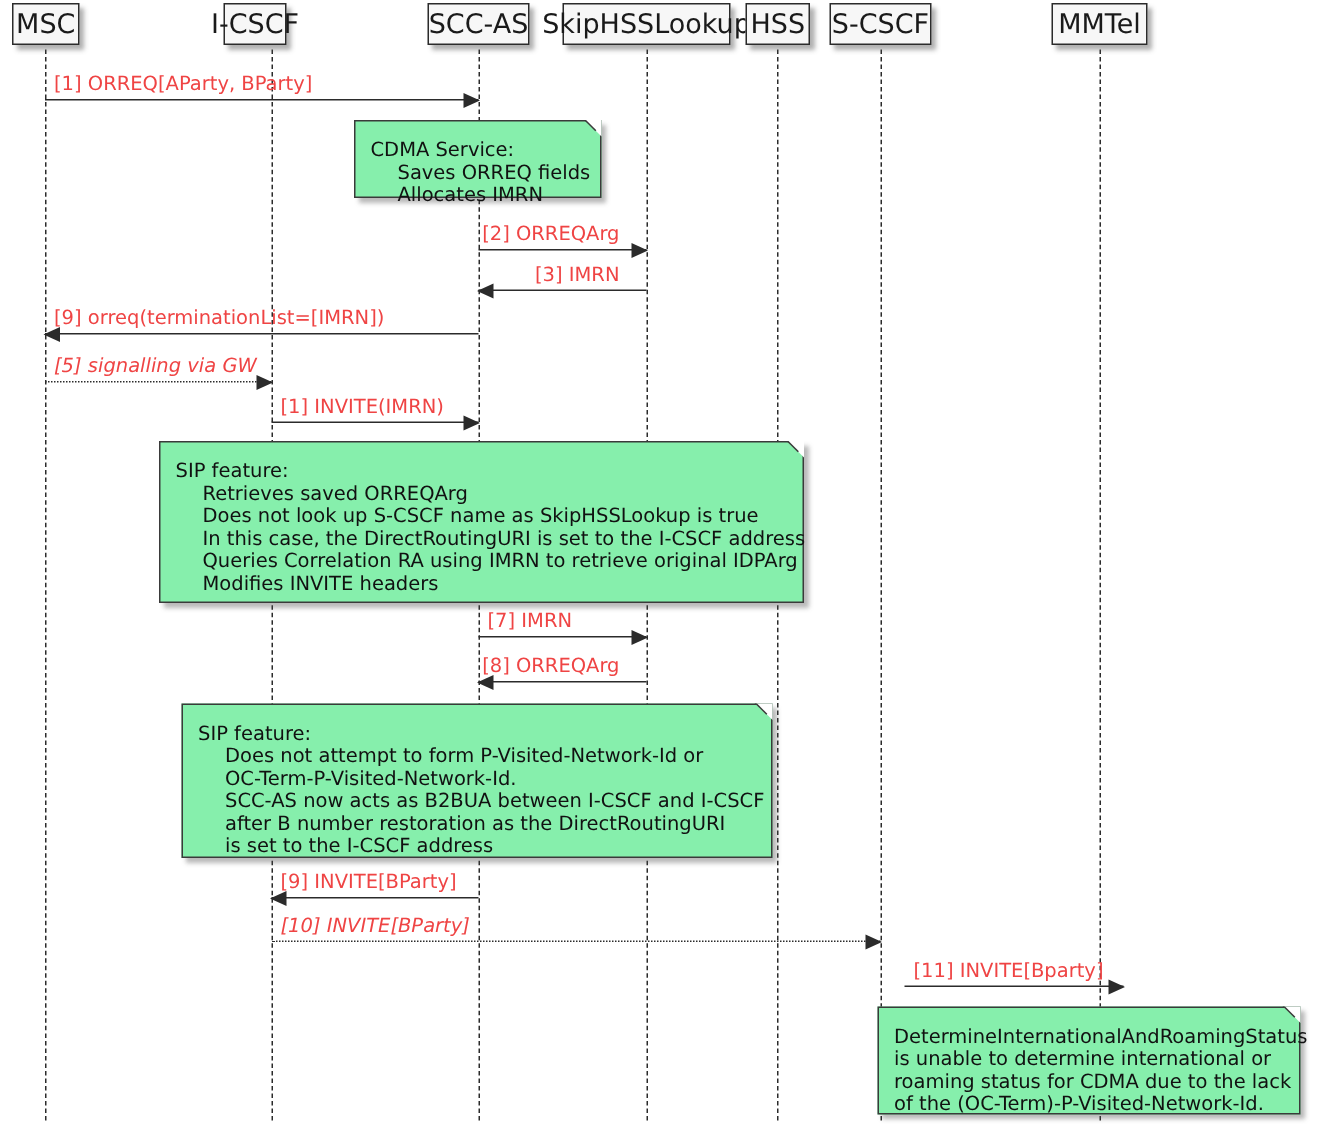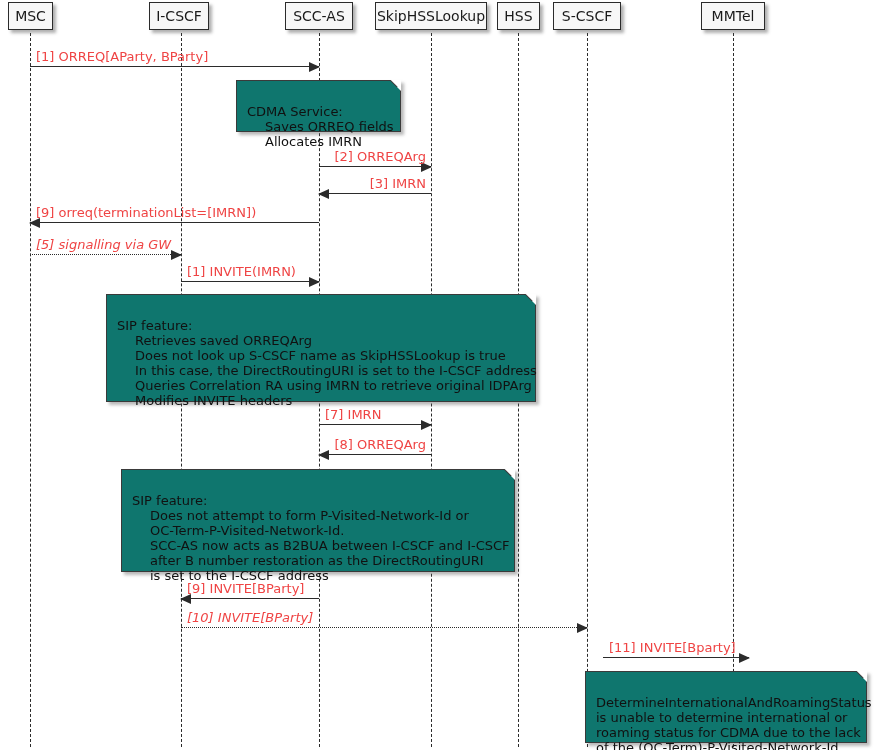--- a/index.html
+++ b/index.html
@@ -34,21 +34,21 @@
     position: absolute;
     top: 2px;
     height: 28px;
     box-sizing: border-box;
     background: #f7f7f7;
     border: 1px solid #2b2b2b;
     box-shadow: 3px 3px 3px rgba(80,80,80,0.45);
     display: flex;
     align-items: center;
     justify-content: center;
-    font-size: 14px;
+    font-size: 18px;
     color: #1a1a1a;
     white-space: nowrap;
     padding: 0 9px;
   }
 
   
   .msg {
     position: absolute;
     height: 0;
     border-top: 1px solid #2b2b2b;
@@ -58,21 +58,21 @@
     font-style: italic;
   }
   .msg .label {
     position: absolute;
     bottom: 3px;
     font-size: 13px;
     color: #ef4444;
     white-space: nowrap;
   }
   .msg .label.l-left  { left: 6px; }
-  .msg .label.l-right { right: 5px; margin-top: 40px; }
+  .msg .label.l-right { right: 18px; margin-top: 40px; }
   .arrowhead {
     position: absolute;
     top: -5px;
     width: 0;
     height: 0;
     border-top: 5px solid transparent;
     border-bottom: 5px solid transparent;
   }
   .arrowhead.right {
     right: -1px;
@@ -80,27 +80,27 @@
   }
   .arrowhead.left {
     left: -1px;
     border-right: 11px solid #2b2b2b;
   }
 
   
   .note {
     position: absolute;
     box-sizing: border-box;
-    background: #0f766e;
+    background: #86efac;
     border: 1px solid #3a3a3a;
     box-shadow: 3px 3px 3px rgba(80,80,80,0.40);
     font-size: 13px;
     color: #111111;
     line-height: 15px;
-    padding: 23px 9px 7px 10px;
+    padding: 12px 9px 7px 10px;
     white-space: pre;
   }
   .note .fold {
     position: absolute;
     top: -1px;
     right: -1px;
     width: 0;
     height: 0;
     border-left: 11px solid transparent;
     border-top: 11px solid #ffffff;
@@ -137,21 +137,21 @@
       <div class="lifeline" style="left: 319px;"></div>
       <div class="lifeline" style="left: 431px;"></div>
       <div class="lifeline" style="left: 518px;"></div>
       <div class="lifeline" style="left: 587px;"></div>
       <div class="lifeline" style="left: 733px;"></div>
     </div>
   <div id="participants">
       <div class="participant" style="left: 8px; width: 45px;">
         <span>MSC</span>
       </div>
-      <div class="participant" style="left: 149px; width: 60px; justify-content: center;">
+      <div class="participant" style="left: 149px; width: 42px; justify-content: center;">
         <span>I-CSCF</span>
       </div>
       <div class="participant" style="left: 285px; width: 68px;">
         <span>SCC-AS</span>
       </div>
       <div class="participant" style="left: 375px; width: 112px;">
         <span>SkipHSSLookup</span>
       </div>
       <div class="participant" style="left: 497px; width: 43px;">
         <span>HSS</span>

